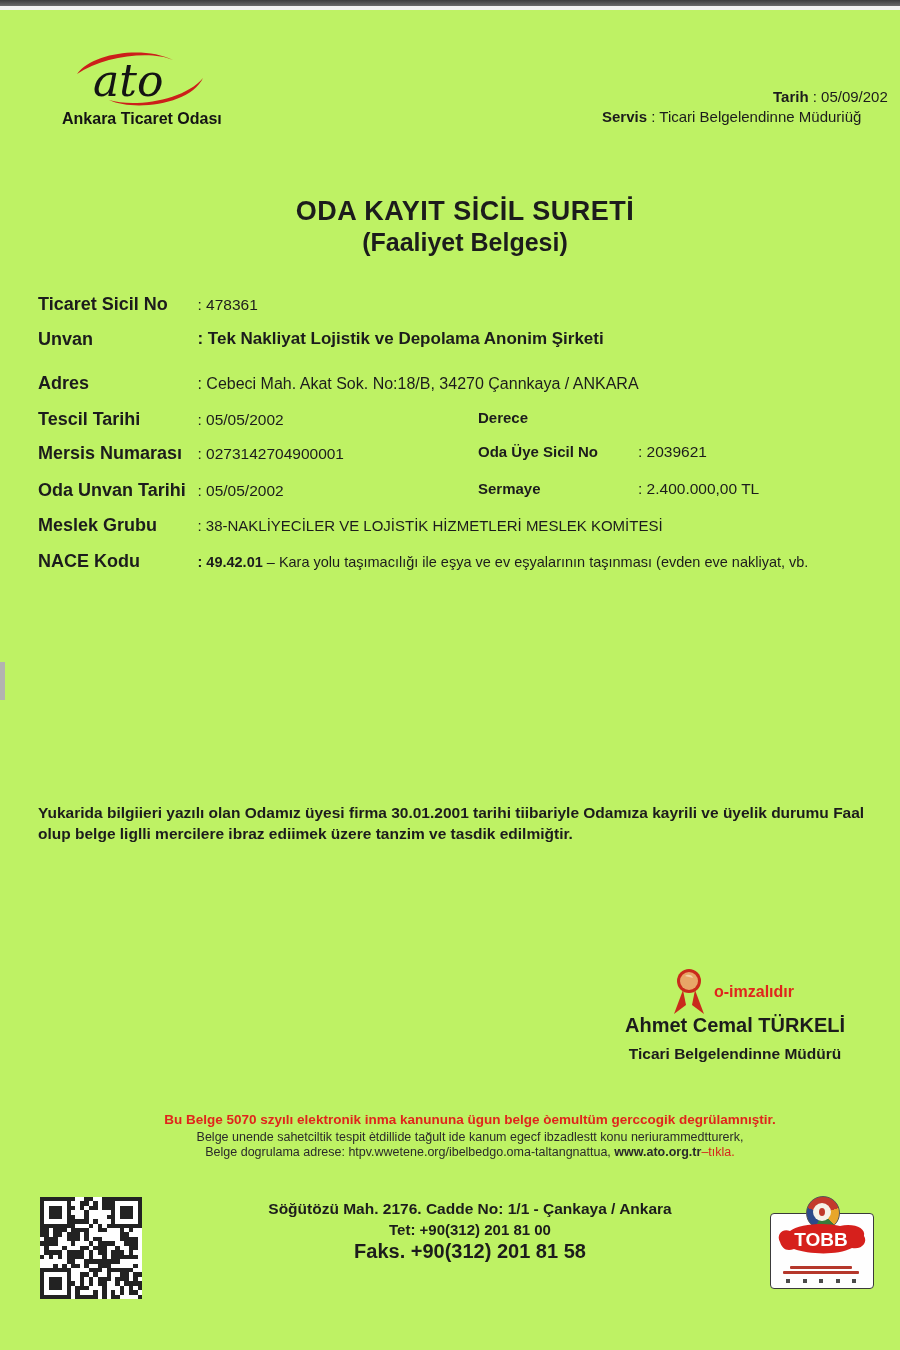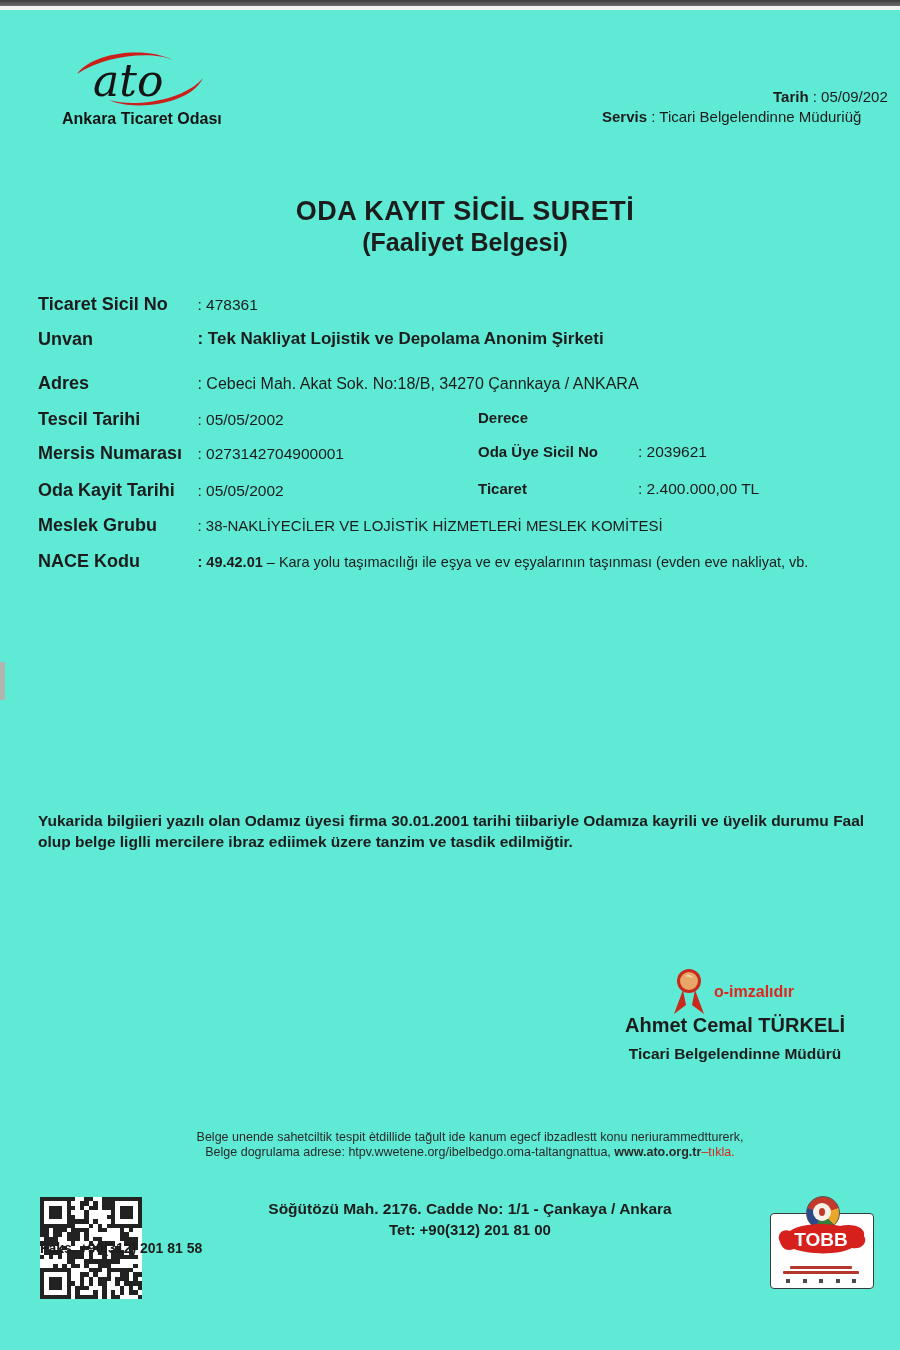--- a/index.html
+++ b/index.html
@@ -1,18 +1,18 @@
 <!DOCTYPE html>
 <html><head>
 <meta charset="utf-8">
 <style>
   html,body{margin:0;padding:0;}
   body{width:900px;height:1350px;overflow:hidden;background:#fdfdfc;
        font-family:"Liberation Sans",sans-serif;color:#1c1c1c;}
-  .page{position:relative;width:900px;height:1350px;overflow:hidden;background:#5eead4;}
+  .page{position:relative;width:900px;height:1350px;overflow:hidden;background:#bef264;}
   .topbar{position:absolute;left:0;top:0;width:900px;height:6px;
           background:linear-gradient(#3d3d3d,#6b6b6b);}
   .topbar2{position:absolute;left:0;top:6px;width:900px;height:4px;background:#f3f3f2;}
   .abs{position:absolute;white-space:nowrap;}
   .b{font-weight:bold;}
   
   .logo-wrap{position:absolute;left:45px;top:48px;width:260px;height:85px;}
   .logo-svg{position:absolute;left:20px;top:0;}
   .logo-sub{position:absolute;left:17px;top:62px;font-size:16px;font-weight:bold;color:#141414;}
   
@@ -37,21 +37,21 @@
   .sig-title{font-size:15.5px;font-weight:bold;}
   
   .legal1{left:40px;top:1112px;width:860px;text-align:center;font-size:13.5px;font-weight:bold;color:#e0251c;}
   .legal2{left:40px;top:1130px;width:860px;text-align:center;font-size:12.5px;color:#2a2a2a;}
   .legal3{left:40px;top:1145px;width:860px;text-align:center;font-size:12.5px;color:#2a2a2a;}
   .legal-url{font-weight:bold;}
   .legal-red{color:#d6251c;font-weight:normal;}
   
   .addr1{left:40px;top:1200px;width:860px;text-align:center;font-size:15.5px;font-weight:bold;}
   .addr2{left:40px;top:1221px;width:860px;text-align:center;font-size:15px;font-weight:bold;}
-  .addr3{left:40px;top:1240px;width:860px;text-align:left;font-size:14px;font-weight:bold;}
+  .addr3{left:40px;top:1240px;width:860px;text-align:center;font-size:20px;font-weight:bold;}
   .qr-box{position:absolute;left:40px;top:1197px;width:102px;height:102px;}
   
   .tobb-box{position:absolute;left:770px;top:1213px;width:102px;height:74px;
             border:1.5px solid #3a3a3a;border-radius:4px;background:#fefefe;}
   .tobb-emblem{position:absolute;left:806px;top:1196px;width:32px;height:32px;border-radius:50%;
       background:conic-gradient(#c33a2c 0 20%, #e8a62a 20% 38%, #3a7a3a 38% 58%, #2c4a8a 58% 80%, #c33a2c 80% 100%);
       border:1px solid #555;}
   .tobb-emblem-inner{position:absolute;left:6px;top:6px;width:18px;height:18px;border-radius:50%;
       background:#f6f2e8;}
   .tobb-emblem-dot{position:absolute;left:6px;top:5px;width:6px;height:8px;border-radius:50%;background:#c0392b;}
@@ -111,51 +111,52 @@
   </div>
 
   <div class="frow" style="top:443px;">
     <span class="flabel" style="width:155px;">Mersis Numarası</span>
     <span class="fval">: 0273142704900001</span>
     <span class="col2-label">Oda Üye Sicil No</span>
     <span class="col2-val">: 2039621</span>
   </div>
 
   <div class="frow" style="top:480px;">
-    <span class="flabel" style="width:155px;">Oda Kayit Tarihi</span>
+    <span class="flabel" style="width:155px;">Oda Unvan Tarihi</span>
     <span class="fval">: 05/05/2002</span>
-    <span class="col2-label">Ticaret</span>
+    <span class="col2-label">Sermaye</span>
     <span class="col2-val">: 2.400.000,00 TL</span>
   </div>
 
   <div class="frow" style="top:515px;">
     <span class="flabel" style="width:155px;">Meslek Grubu</span>
     <span class="fval" style="font-size:15px;">: 38-NAKLİYECİLER VE LOJİSTİK HİZMETLERİ MESLEK KOMİTESİ</span>
   </div>
 
   <div class="frow" style="top:551px;">
     <span class="flabel" style="width:155px;">NACE Kodu</span>
     <span class="nace-small b">: </span><span class="nace-small b">49.42.01</span><span class="nace-small"> – Kara yolu taşımacılığı ile eşya ve ev eşyalarının taşınması  (evden eve nakliyat, vb.</span>
   </div>
 
   <div class="artifact"></div>
 
-  <div class="para" style="top:802px;margin-top:8px;">Yukarida bilgiieri yazılı olan Odamız üyesi firma 30.01.2001 tarihi tiibariyle Odamıza kayrili ve üyelik durumu Faal olup belge liglli mercilere ibraz ediimek üzere tanzim ve tasdik edilmiğtir.</div>
+  <div class="para" style="top:802px;">Yukarida bilgiieri yazılı olan Odamız üyesi firma 30.01.2001 tarihi tiibariyle Odamıza kayrili ve üyelik durumu Faal olup belge liglli mercilere ibraz ediimek üzere tanzim ve tasdik edilmiğtir.</div>
 
   <svg class="abs" style="left:672px;top:968px;" width="34" height="50" viewBox="0 0 34 50">
     <path d="M11,22 C8,30 5,38 2,46 L14,37 Z" fill="#c92a1c"></path>
     <path d="M23,22 C26,30 29,38 32,46 L20,37 Z" fill="#c92a1c"></path>
     <circle cx="17" cy="13" r="12" fill="#c92a1c"></circle>
     <circle cx="17" cy="13" r="9" fill="#e8a668"></circle>
     <path d="M13,8 C15,6 20,6 21,10 C19,9 15,9 13,8 Z" fill="#f3cfa6"></path>
   </svg>
   <div class="abs sig-red" style="left:714px;top:983px;">o-imzalıdır</div>
   <div class="abs sig-name" style="left:440px;top:1014px;width:590px;text-align:center;">Ahmet Cemal TÜRKELİ</div>
   <div class="abs sig-title" style="left:440px;top:1045px;width:590px;text-align:center;">Ticari Belgelendinne Müdürü</div>
 
+  <div class="abs legal1">Bu Belge 5070 szyılı elektronik inma kanununa ügun belge òemultüm gerccogik degrülamnıştir.</div>
   <div class="abs legal2">Belge unende sahetciltik tespit ètdillide tağult ide kanum egecf ibzadlestt konu neriurammedtturerk,</div>
   <div class="abs legal3">
     <span>Belge dogrulama adrese: htpv.wwetene.org/ibelbedgo.oma-taltangnattua, </span><span class="legal-url">www.ato.org.tr</span><span class="legal-red">–tıkla.</span>
   </div>
 
   <div class="qr-box"><svg width="102" height="102" viewBox="0 0 23 23" shape-rendering="crispEdges" xmlns="http://www.w3.org/2000/svg">
         <rect width="23" height="23" fill="#ffffff"></rect>
         <rect x="0" y="0" width="7" height="7" fill="#222"></rect>
         <rect x="1" y="1" width="5" height="5" fill="#fff"></rect>
         <rect x="2" y="2" width="3" height="3" fill="#222"></rect>

